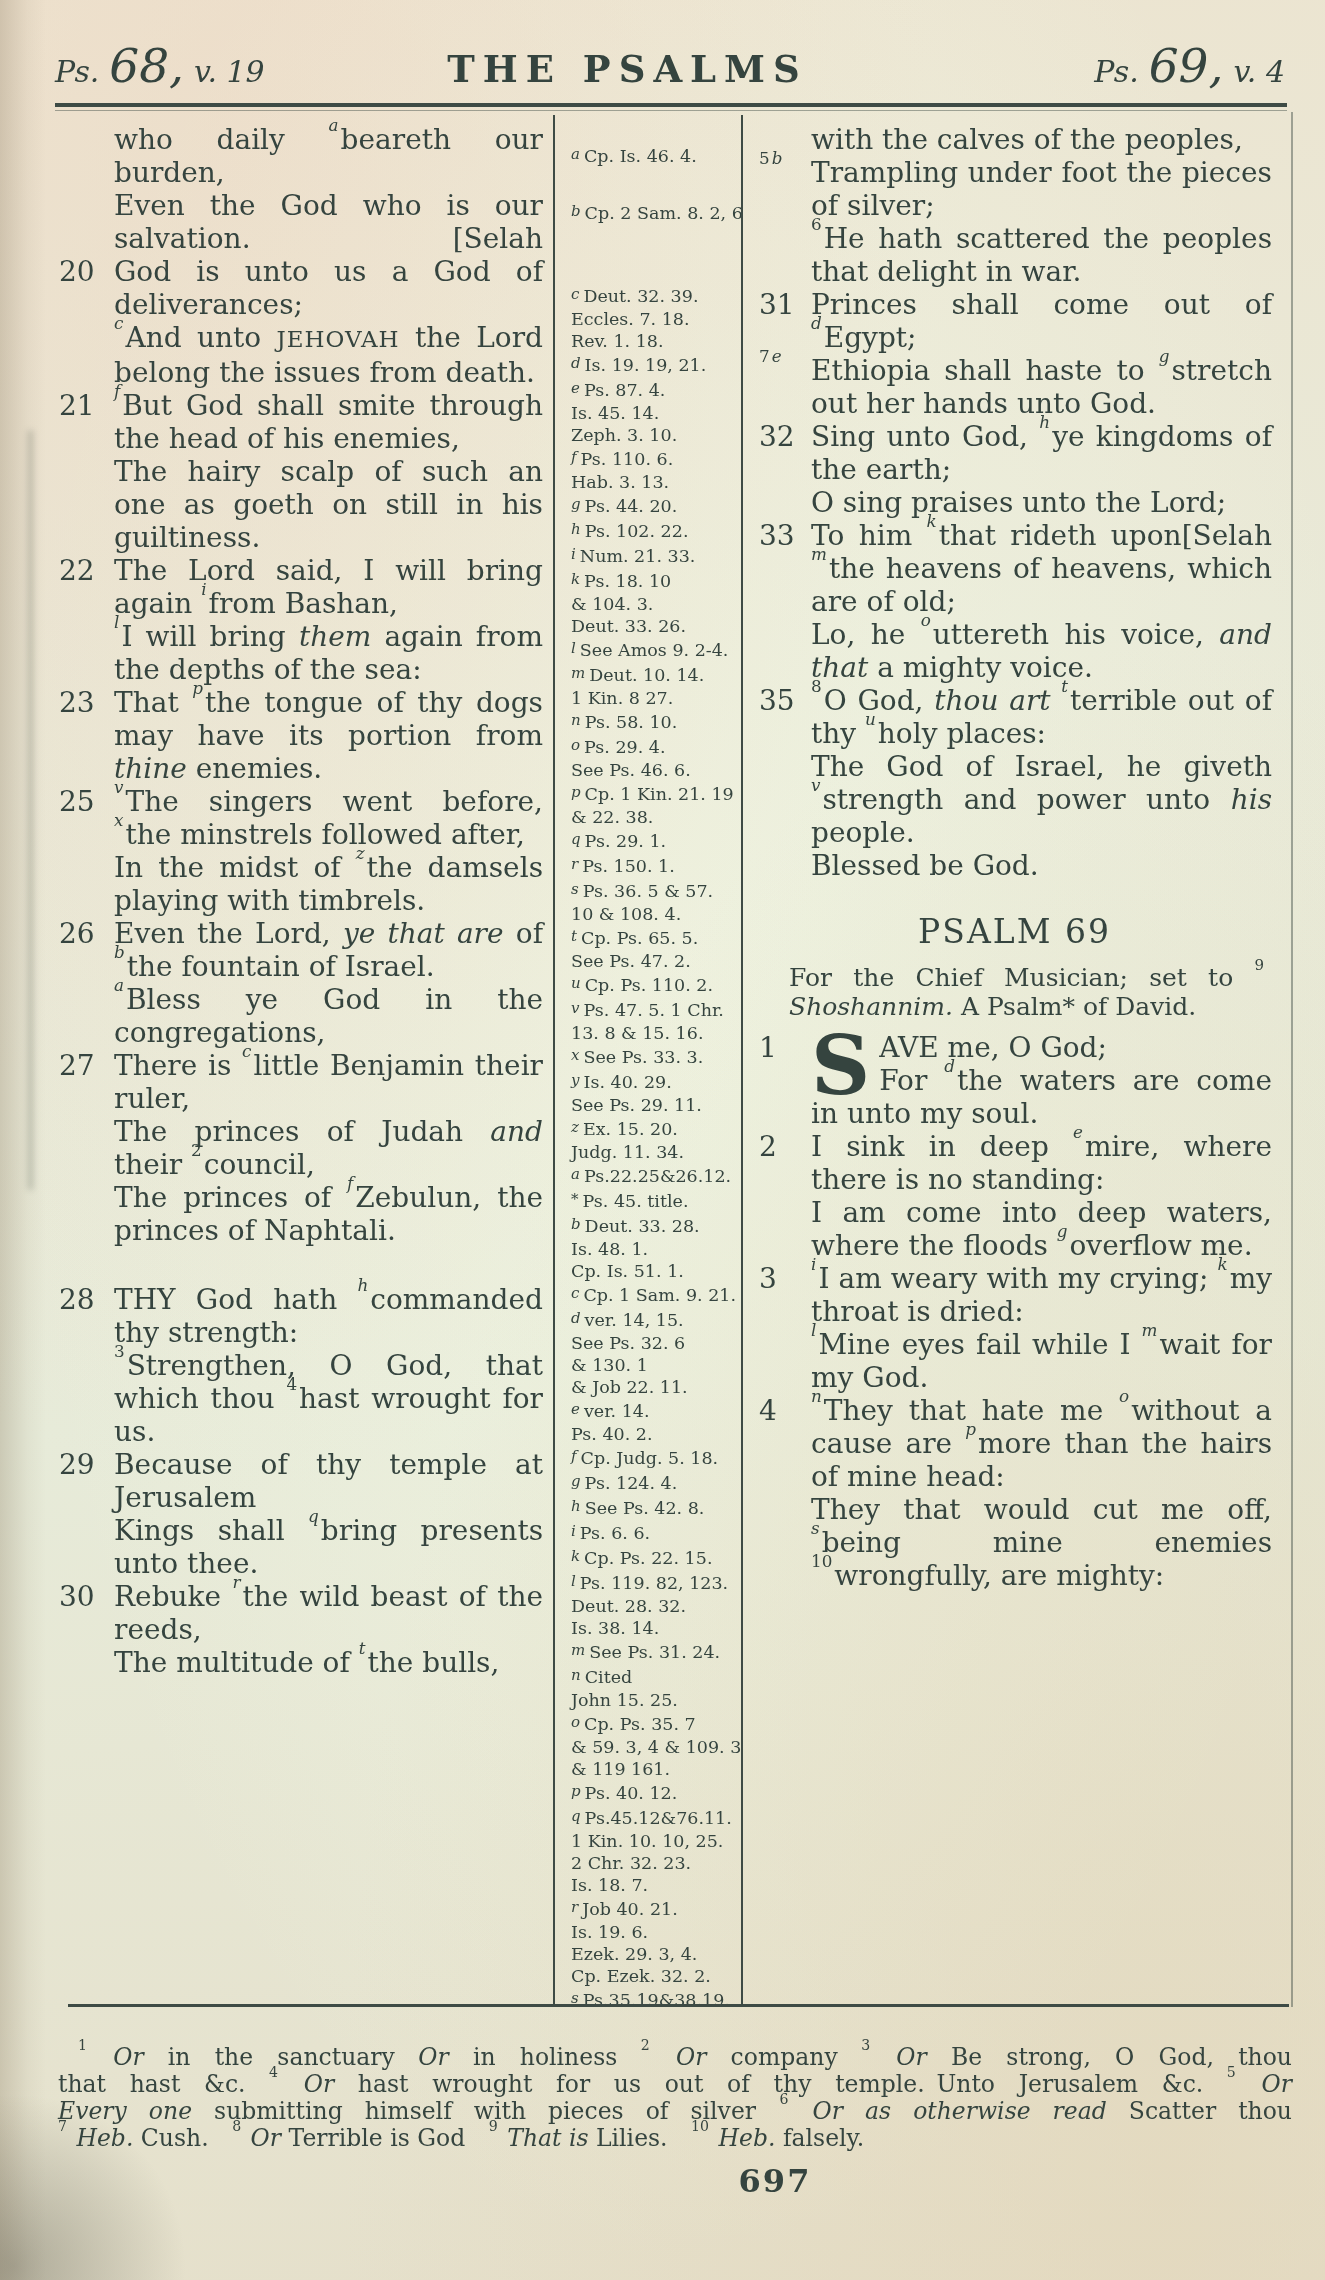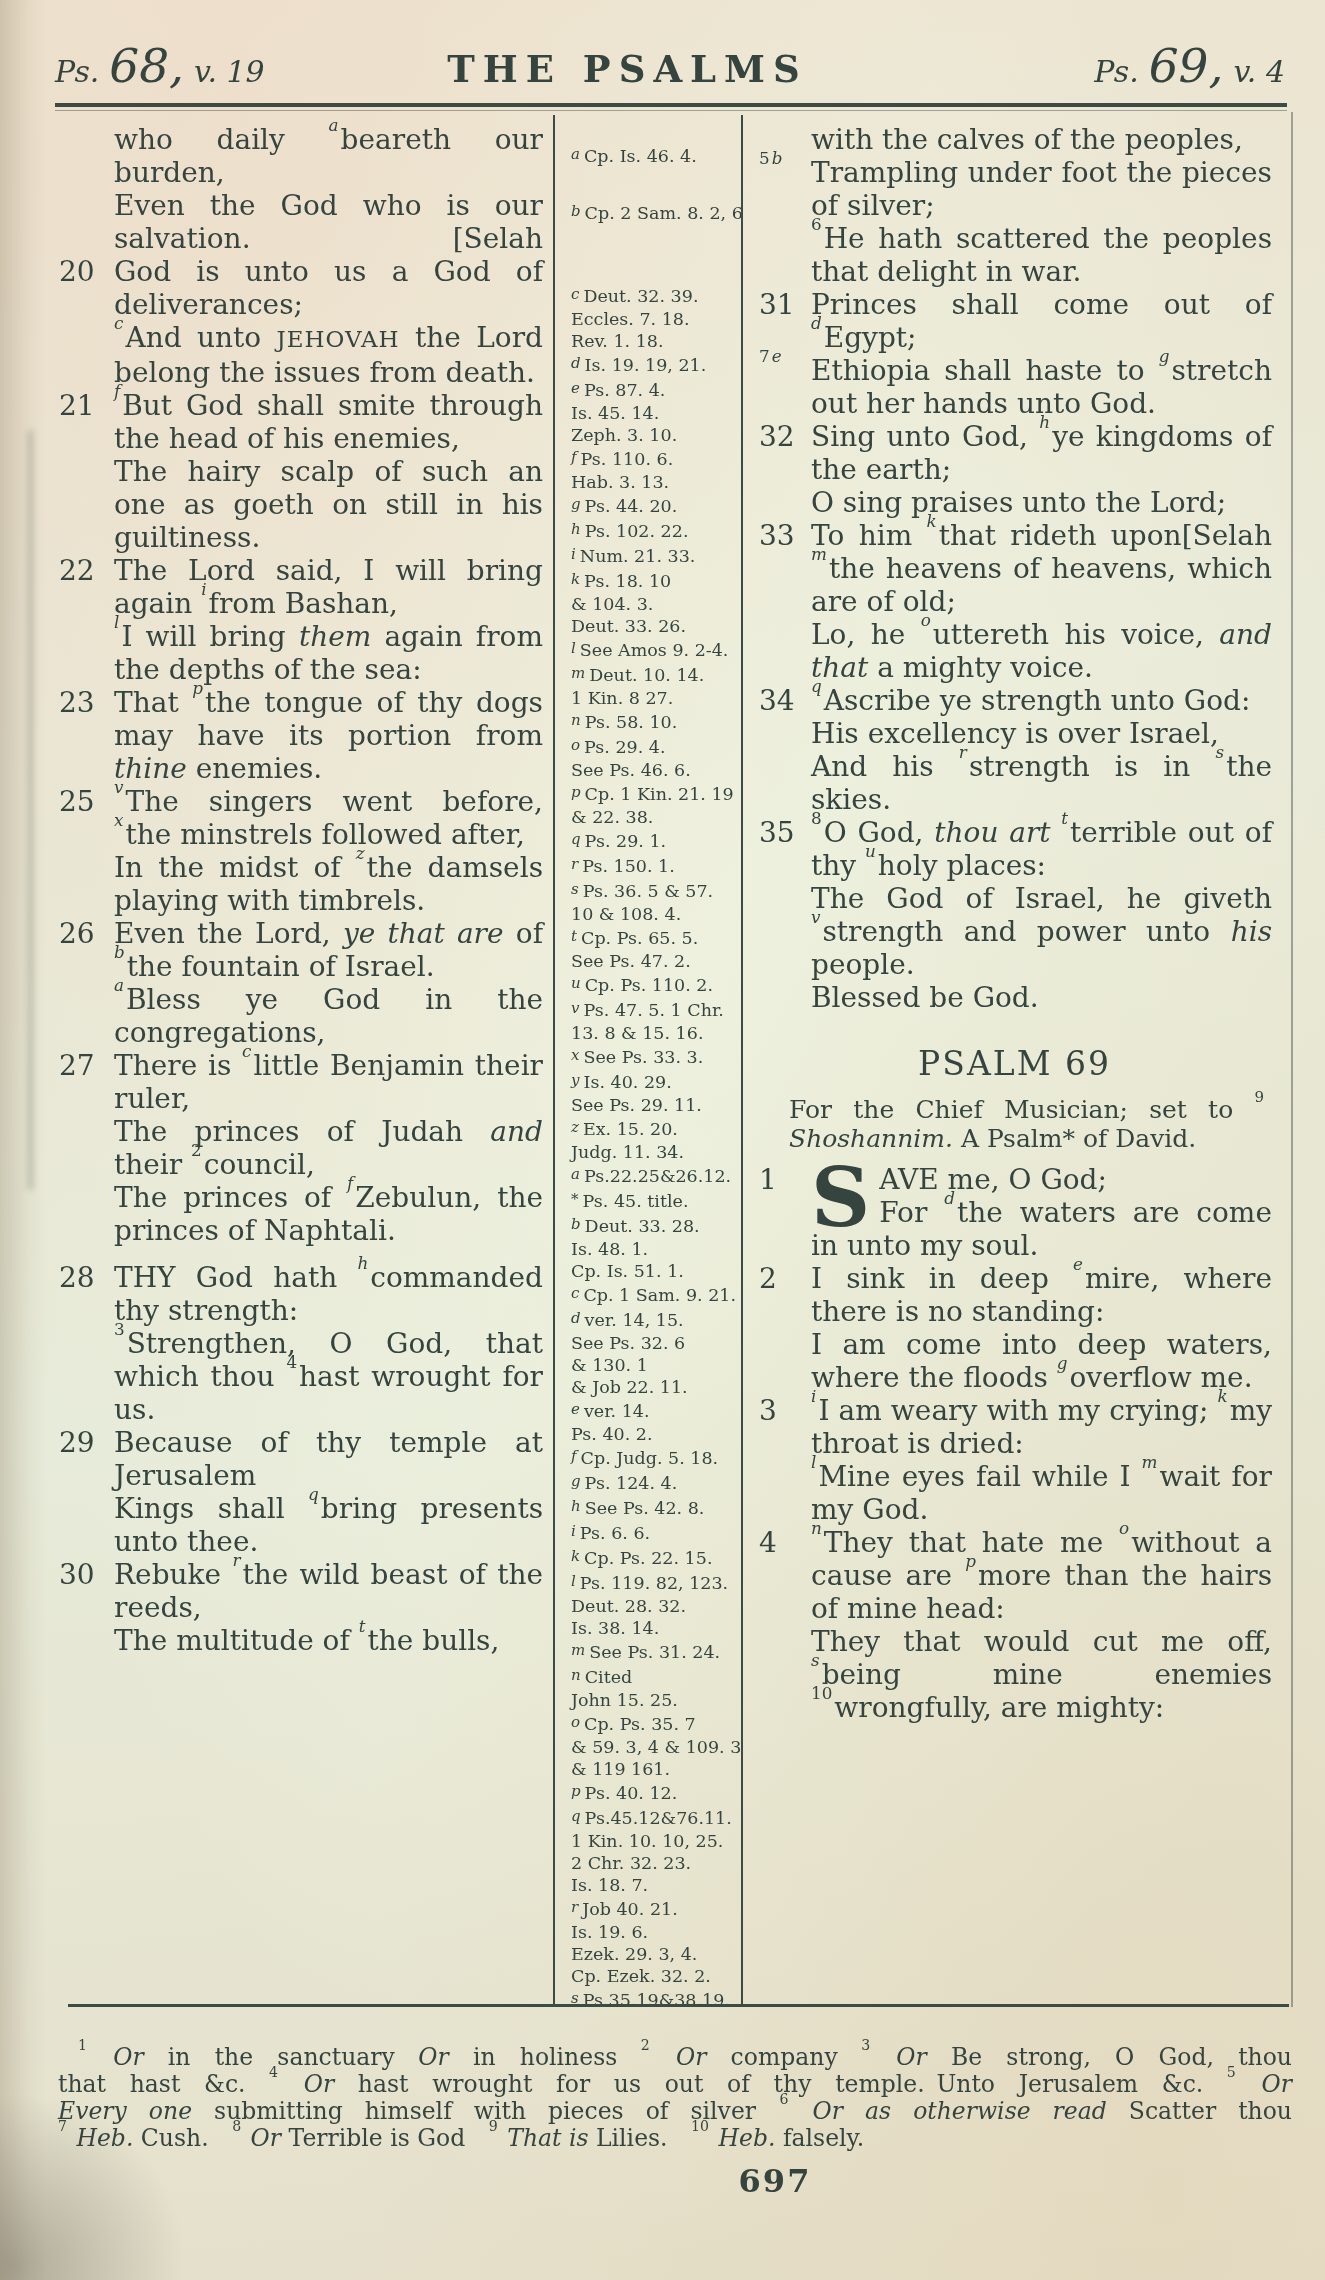--- a/index.html
+++ b/index.html
@@ -41,21 +41,21 @@
   
   .cols{position:absolute;left:55px;top:115px;width:1237px;height:1891px;display:flex;overflow:hidden;}
   .col-left{width:500px;border-right:2px solid var(--rule);padding:8px 10px 0 2px;overflow:hidden;}
   .col-mid{width:188px;border-right:2px solid var(--rule);padding:30px 4px 0 16px;overflow:hidden;}
   .col-right{flex:1;padding:8px 20px 0 14px;overflow:hidden;}
   
   .verse{position:relative;padding-left:57px;font-size:28px;line-height:33px;}
   .col-right .verse{padding-left:54px;}
   .verse p{margin:0;text-align:justify;hyphens:auto;-webkit-hyphens:auto;}
   .vnum{position:absolute;left:2px;top:0;width:52px;font-size:28px;}
-  .gap-before{margin-top:14px;}
+  .gap-before{margin-top:36px;}
   sup.rl,sup.rn{font-size:0.60em;line-height:0;position:relative;top:-0.45em;margin-right:2px;}
   sup.rl{font-style:italic;}
   .selah{float:right;}
   .sc{font-size:0.82em;letter-spacing:1px;}
   .dropcap{float:left;font-size:82px;line-height:64px;height:64px;font-weight:700;
     margin:2px 9px 0 0;}
   
   .psalm-heading{text-align:center;font-size:33px;letter-spacing:2px;margin-top:30px;}
   .psalm-intro{font-size:25px;line-height:29px;margin:12px 6px 10px 32px;text-align:justify;}
   
@@ -341,26 +341,20 @@
           <span class="vnum">32</span>
           <p>Sing unto God, <sup class="rl">h</sup>ye kingdoms of the earth;</p>
           <p>O sing praises unto the Lord;<span class="selah">[Selah</span></p>
         </div>
         <div class="verse">
           <span class="vnum">33</span>
           <p>To him <sup class="rl">k</sup>that rideth upon <sup class="rl">m</sup>the heavens of heavens, which are of old;</p>
           <p>Lo, he <sup class="rl">o</sup>uttereth his voice, <em>and that</em> a mighty voice.</p>
         </div>
         <div class="verse">
-          <span class="vnum">34</span>
-          <p><sup class="rl">q</sup>Ascribe ye strength unto God:</p>
-          <p>His excellency is over Israel,</p>
-          <p>And his <sup class="rl">r</sup>strength is in <sup class="rl">s</sup>the skies.</p>
-        </div>
-        <div class="verse">
           <span class="vnum">35</span>
           <p><sup class="rn">8</sup>O God, <em>thou art</em> <sup class="rl">t</sup>terrible out of thy <sup class="rl">u</sup>holy places:</p>
           <p>The God of Israel, he giveth <sup class="rl">v</sup>strength and power unto <em>his</em> people.</p>
           <p>Blessed be God.</p>
         </div>
       </div>
     <div class="psalm-heading">PSALM 69</div>
     <div class="psalm-intro">For the Chief Musician; set to <sup class="rn">9 <em></em></sup><em>Shoshannim. </em>A Psalm* of David.</div>
     <div>
         <div class="verse">

